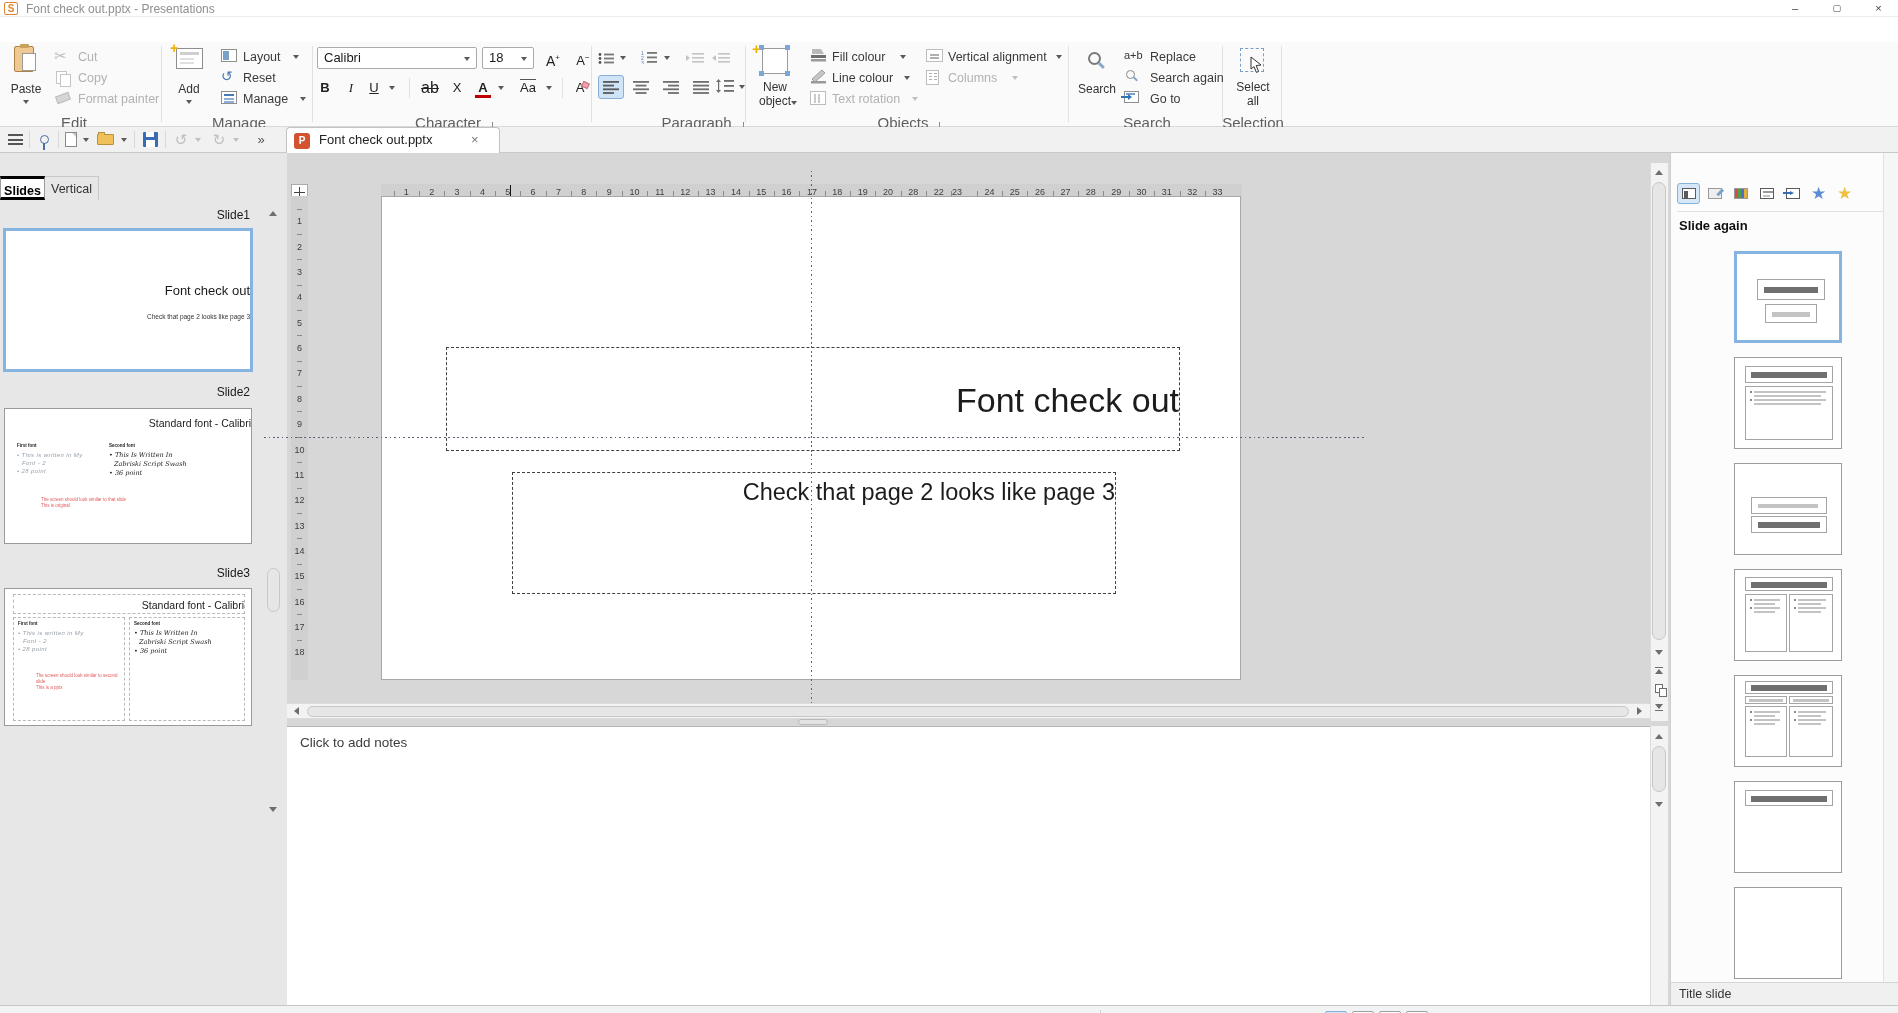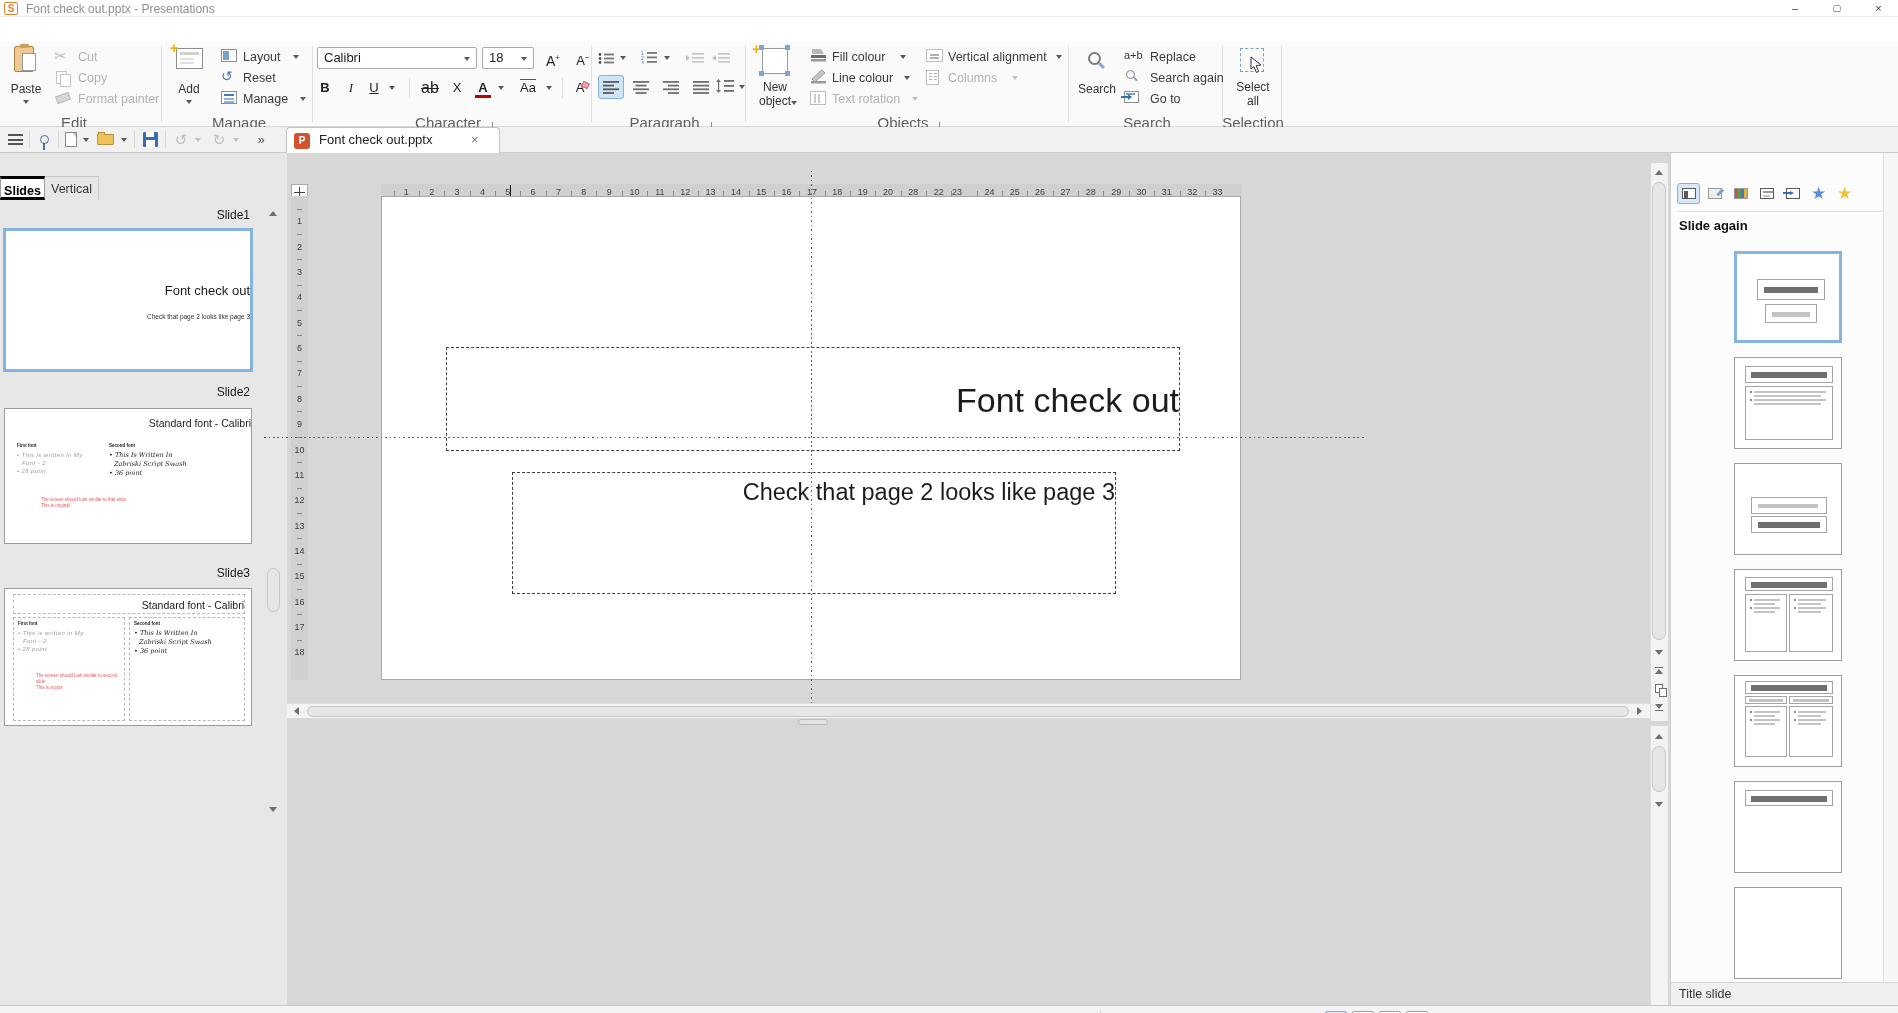--- a/index.html
+++ b/index.html
@@ -246,21 +246,21 @@
       <svg width="18" height="14">
           <path d="M2.5,0 L5,3 L0,3 Z" fill="#6e6e6e"></path>
           <rect x="2" y="3" width="1.2" height="8" fill="#6e6e6e"></rect>
           <path d="M2.5,14 L5,11 L0,11 Z" fill="#6e6e6e"></path>
           <rect x="8" y="1" width="10" height="1.8" fill="#6e6e6e"></rect>
           <rect x="8" y="6" width="10" height="1.8" fill="#6e6e6e"></rect>
           <rect x="8" y="11" width="10" height="1.8" fill="#6e6e6e"></rect>
         </svg>
     </div>
     <div class="dd abs" style="left:739px;top:43px"></div>
-    <div class="glabel" style="left:596px;width:149px"><span>Paragraph</span><span class="exp"></span></div>
+    <div class="glabel" style="left:628px;width:149px"><span>Paragraph</span><span class="exp"></span></div>
 
     <div class="bigbtn" style="left:750px;width:50px">
       <div class="abs" style="left:12px;top:4px;width:26px;height:26px;border:1px solid #9a9a9a;background:#fff"></div>
       <div class="abs" style="left:9px;top:1px;width:5px;height:5px;background:#7aa7d8"></div>
       <div class="abs" style="left:35px;top:1px;width:5px;height:5px;background:#7aa7d8"></div>
       <div class="abs" style="left:9px;top:27px;width:5px;height:5px;background:#7aa7d8"></div>
       <div class="abs" style="left:35px;top:27px;width:5px;height:5px;background:#7aa7d8"></div>
       <div class="abs" style="left:2px;top:-4px;color:#f0b000;font-size:15px;font-weight:bold">+</div>
       <div class="abs" style="left:0;top:36px;width:50px">New</div>
       <div class="abs" style="left:0;top:50px;width:50px">object</div>
@@ -601,20 +601,23 @@
     <div class="sarrow" style="left:2px;top:551px;width:15px;height:14px">
         <div class="tl"></div>
       </div>
     <div class="sthumb-bar" style="left:20px;top:553px;width:1322px;height:11px"></div>
     <div class="sarrow" style="left:1345px;top:551px;width:15px;height:14px">
         <div class="tr"></div>
       </div>
 
     <div class="abs" style="left:511px;top:566px;width:30px;height:6px;background:#e3e3e3;border:1px solid #b8b8b8;border-radius:3px"></div>
 
+    <div class="abs" style="left:0;top:573px;width:1363px;height:279px;background:#fff;border-top:1px solid #b5b5b5">
+      <div class="abs" style="left:13px;top:8px;font-size:13.5px;color:#3c3c3c">Click to add notes</div>
+    </div>
     <div class="sbar" style="left:1363px;top:573px;width:18px;height:279px;border-left:1px solid #dcdcdc"></div>
     <div class="sarrow" style="left:1363px;top:576px;width:18px;height:15px">
         <div class="tu"></div>
       </div>
     <div class="sthumb-bar" style="left:1365px;top:593px;width:14px;height:46px"></div>
     <div class="sarrow" style="left:1363px;top:644px;width:18px;height:15px">
         <div class="td"></div>
       </div>
   </div>
 

